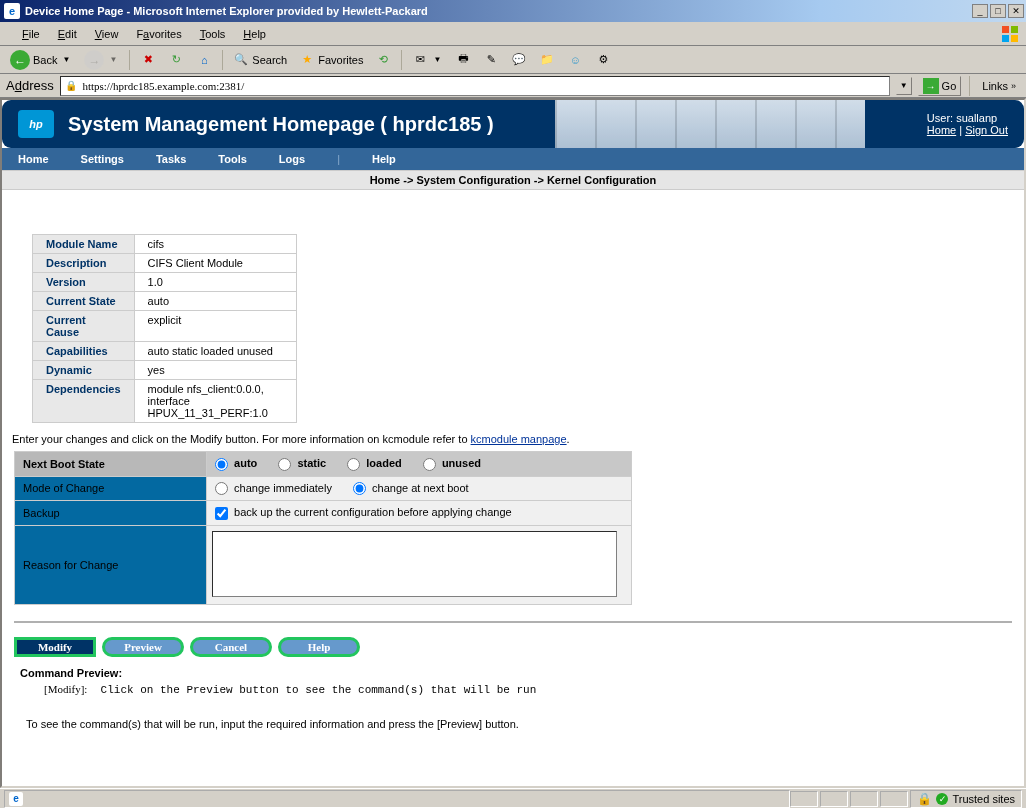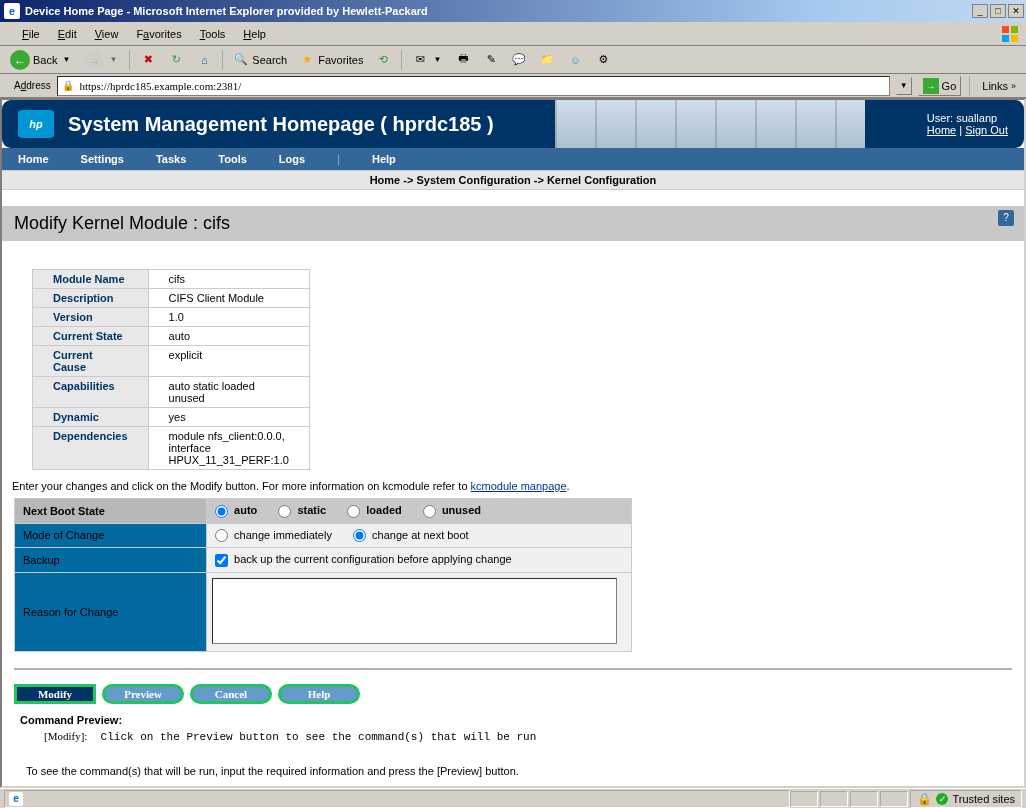--- a/index.html
+++ b/index.html
@@ -21,21 +21,21 @@
 .toolbar { height: 28px; background: #d4d0c8; border-bottom: 1px solid #808080; display: flex; align-items: center; padding: 0 6px; gap: 4px; }
 .tb-btn { display: flex; align-items: center; padding: 2px 4px; cursor: pointer; gap: 3px; }
 .tb-btn.disabled { opacity: 0.5; cursor: default; }
 .tb-sep { width: 1px; height: 20px; background: #aca899; margin: 0 2px; }
 .tb-icon { width: 16px; height: 16px; display: inline-flex; align-items: center; justify-content: center; }
 .back-icon { width: 20px; height: 20px; border-radius: 50%; background: #3aaa35; color: #fff; font-size: 12px; display: flex; align-items: center; justify-content: center; }
 .fwd-icon { width: 20px; height: 20px; border-radius: 50%; background: #ccc; color: #888; font-size: 12px; display: flex; align-items: center; justify-content: center; }
 .drop { font-size: 8px; color: #000; padding: 0 2px; }
 
 .addressbar { height: 24px; background: #d4d0c8; border-bottom: 1px solid #808080; display: flex; align-items: center; padding: 0 6px; gap: 6px; }
-.addressbar .label { font-size: 10px; margin-left: 8px; }
+.addressbar .label { font-size: 13px; }
 .addressbar .addr-input { flex: 1; height: 20px; border: 1px inset #808080; background: #fff; display: flex; align-items: center; padding: 0 4px; }
 .addressbar .addr-input input { border: none; width: 100%; font-family: Tahoma; font-size: 11px; outline: none; }
 .addr-drop { width: 16px; height: 18px; border: 1px outset #d4d0c8; background: #d4d0c8; font-size: 8px; text-align: center; line-height: 16px; cursor: pointer; }
 .go-btn { display: flex; align-items: center; gap: 3px; padding: 1px 4px; border: 1px outset #d4d0c8; cursor: pointer; }
 .go-ico { width: 16px; height: 16px; background: #3aaa35; color: #fff; font-size: 10px; display: flex; align-items: center; justify-content: center; }
 .links-label { display: flex; align-items: center; gap: 3px; padding: 0 4px; }
 
 
 .content-frame { border-top: 1px solid #fff; background: #fff; height: calc(808px - 22px - 24px - 28px - 24px - 20px); overflow: auto; position: relative; border: 2px inset #d4d0c8; }
 
@@ -52,21 +52,21 @@
 .smh-nav .nav-item { cursor: pointer; }
 .smh-nav .nav-sep { color: #88aacc; font-weight: normal; }
 
 .breadcrumb { background: #e6e6e6; border-top: 1px solid #ccc; border-bottom: 1px solid #ccc; height: 20px; display: flex; align-items: center; justify-content: center; font-size: 11px; font-weight: bold; }
 
 .page-body { padding: 0; background: #fff; }
 .page-title-bar { background: #c8c8c8; padding: 7px 12px; font-size: 18px; font-weight: normal; position: relative; }
 .help-icon { position: absolute; right: 10px; top: 4px; width: 16px; height: 16px; background: #336699; color: #fff; font-size: 10px; text-align: center; line-height: 16px; cursor: pointer; border-radius: 2px; }
 
 .info-table { border-collapse: collapse; margin: 28px 0 6px 30px; width: 265px; }
-.info-table td { border: 1px solid #ccc; padding: 3px 20px; font-size: 11px; vertical-align: top; }
+.info-table td { border: 1px solid #ccc; padding: 3px 13px; font-size: 11px; vertical-align: top; }
 .info-table .lbl { background: #e8e8e8; font-weight: bold; color: #003366; width: 92px; }
 .info-table .val { background: #fff; }
 
 .instr { padding: 4px 10px; font-size: 11px; }
 .instr a { color: #003399; text-decoration: underline; }
 
 .form-table { border-collapse: collapse; margin: 2px 0 0 12px; width: 618px; }
 .form-table td { border: 1px solid #ccc; padding: 5px 8px; font-size: 11px; vertical-align: middle; }
 .form-table .flbl { background: #0369a1; font-weight: normal; width: 192px; }
 .form-table tr.hdr td { background: #b8b8b8; font-weight: bold; }
@@ -225,24 +225,20 @@
     <span class="nav-item">Tools</span>
     <span class="nav-item">Logs</span>
     <span class="nav-sep">|</span>
     <span class="nav-item">Help</span>
   </div>
 
   <div class="breadcrumb">Home -&gt; System Configuration -&gt; Kernel Configuration</div>
 
   <div class="page-body">
     <div style="height:16px;background:#fff"></div>
-    <div class="page-title-bar">
-      <span>Modify Kernel Module : cifs</span>
-      <span class="help-icon">?</span>
-    </div>
 
     <table class="info-table">
       <tbody>
           <tr>
             <td class="lbl">Module Name</td>
             <td class="val">cifs</td>
           </tr>
       <tr>
             <td class="lbl">Description</td>
             <td class="val">CIFS Client Module</td>

